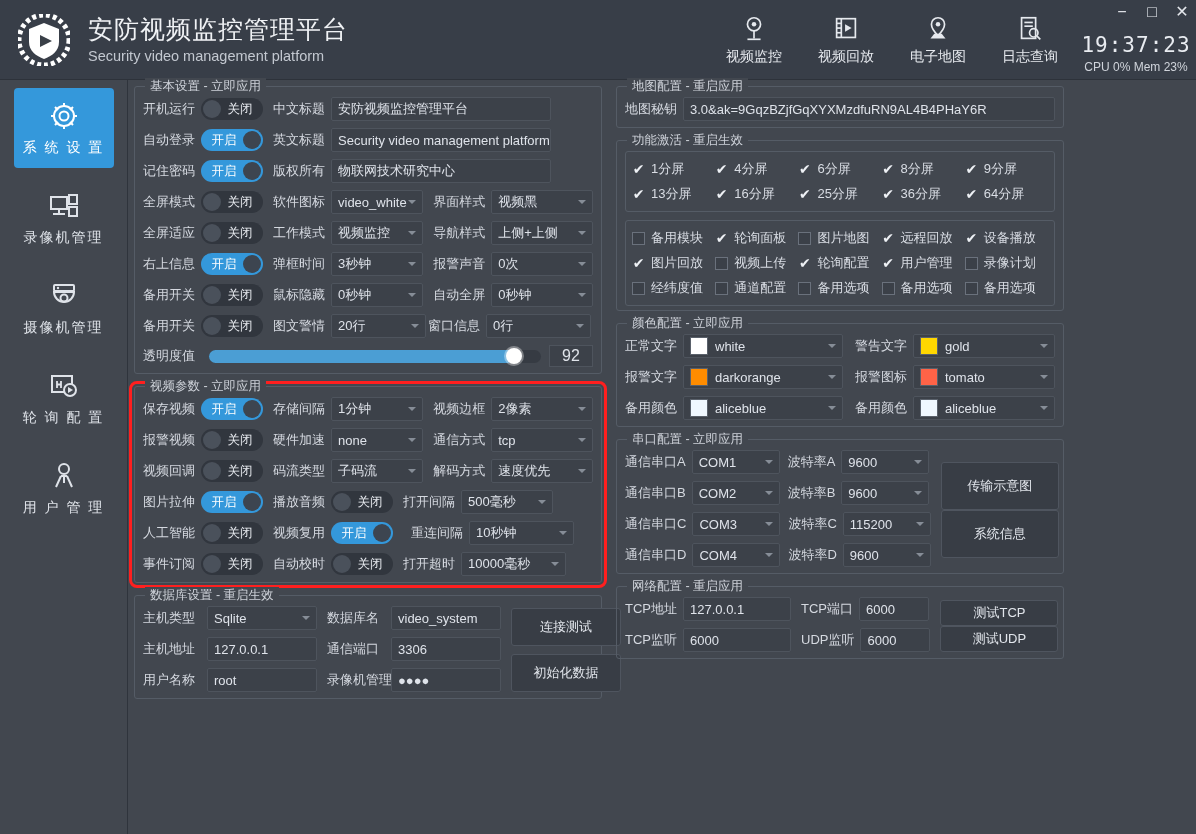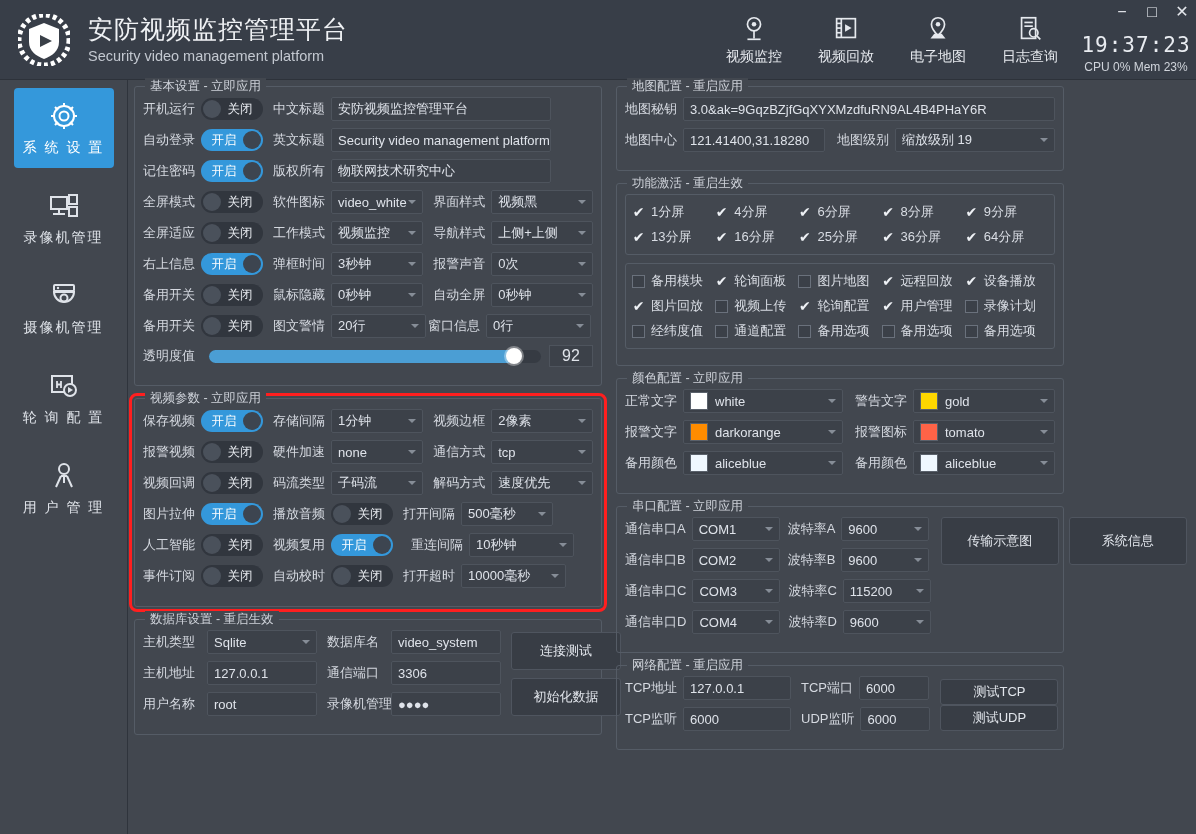--- a/index.html
+++ b/index.html
@@ -70,21 +70,21 @@
   .side-item svg { width:34px; height:34px; }
 
   
   .col { padding: 6px 8px 0 6px; }
   .col-left  { width: 482px; }
   .col-right { width: 462px; }
 
   
   .gbox {
     border:1px solid #555c66; border-radius:3px;
-    margin-bottom:12px; padding:10px 8px 16px 8px; position:relative;
+    margin-bottom:12px; padding:10px 8px 4px 8px; position:relative;
   }
   .gbox > .gtitle {
     position:absolute; top:-9px; left:10px; background:#42474f;
     padding:0 5px; font-size:12.5px; color:#cfd3da; white-space:nowrap;
   }
   .gbox.highlight { outline:3px solid #ff1f1f; outline-offset:2px; }
 
   
   .row { display:flex; align-items:center; margin-bottom:7px; }
   .row:last-child { margin-bottom:2px; }
@@ -557,29 +557,20 @@
     </div>
   </div>
 
   <div class="col col-right">
 
     <div class="gbox">
       <div class="gtitle">地图配置 - 重启应用</div>
       <div class="row">
         <span class="lbl">地图秘钥</span>
         <div class="inp" style="flex:1">3.0&amp;ak=9GqzBZjfGqXYXMzdfuRN9AL4B4PHaY6R</div>
-      </div>
-      <div class="row">
-        <span class="lbl">地图中心</span>
-        <div class="inp" style="width:142px">121.41400,31.18280</div>
-        <span class="lbl" style="margin-left:12px">地图级别</span>
-        <div class="sel" style="flex:1">
-            <span>缩放级别 19</span>
-            <i class="arrow"></i>
-          </div>
       </div>
     </div>
 
     <div class="gbox">
       <div class="gtitle">功能激活 - 重启生效</div>
 
       <div class="cbgrid">
         <div class="cbrow">
           <div class="cbitem" style="width:85px">
               <span class="cbbox checked"></span>
@@ -788,21 +779,21 @@
                 <span>COM4</span>
                 <i class="arrow"></i>
               </div>
             <span class="lbl" style="margin-left:8px">波特率D</span>
             <div class="sel" style="width:88px">
                 <span>9600</span>
                 <i class="arrow"></i>
               </div>
           </div>
         </div>
-        <div style="display:flex;flex-direction:row;gap:10px;justify-content:center;">
+        <div style="display:flex;flex-direction:column;gap:0;justify-content:center;">
           <div class="btn" style="width:118px;height:48px">传输示意图</div>
           <div class="btn" style="width:118px;height:48px">系统信息</div>
         </div>
       </div>
     </div>
 
     <div class="gbox">
       <div class="gtitle">网络配置 - 重启应用</div>
       <div style="display:flex;gap:10px;">
         <div style="flex:1">

